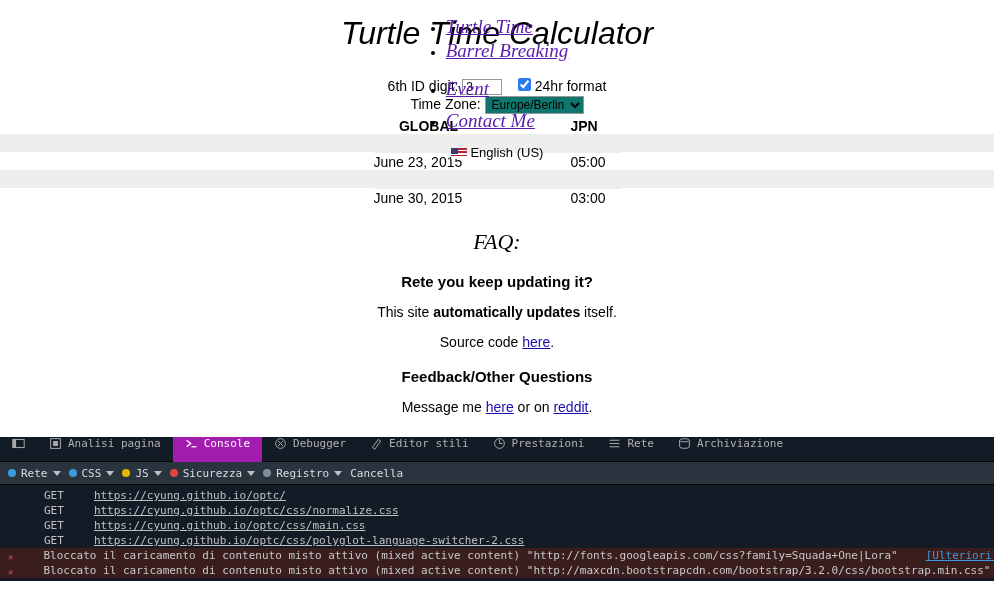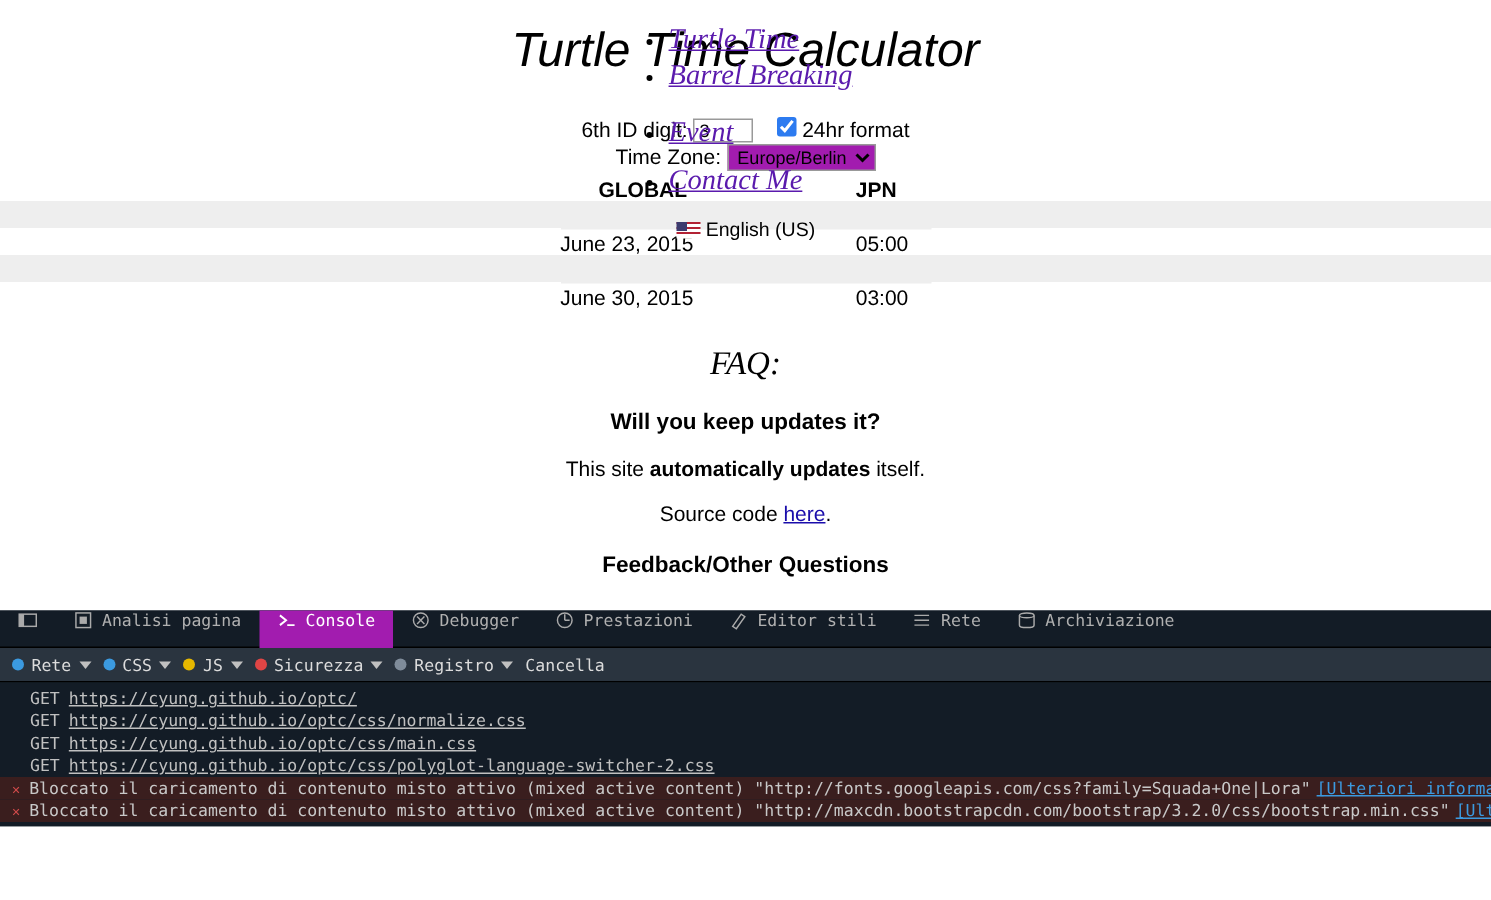--- a/index.html
+++ b/index.html
@@ -8,21 +8,21 @@
 .content { padding-top: 15px; text-align: center; }
 .title { font-family: Liberation Sans, sans-serif; font-style: italic; font-size: 32px; font-weight: 400; margin-bottom: 6px; }
 .nav-overlay { position: absolute; top: 14px; left: 0; width: 994px; text-align: center; }
 .nav-overlay ul { list-style: disc; display: inline-block; text-align: left; padding-left: 20px; }
 .nav-overlay li { margin: 2px 0; }
 .nav-link { color: #5a1aad; font-family: Georgia, serif; font-style: italic; font-size: 19px; }
 .controls { margin-top: 26px; }
 .line { margin: 1px 0; }
 .num-input { width: 40px; height: 16px; border: 1px solid #999; font-size: 12px; padding: 0 3px; background: #fff; }
 .chk { accent-color: #2d7bf0; }
-.tz-select { border: 1px solid #999; font-size: 12px; background: #a21caf; padding: 0 2px; }
+.tz-select { border: 1px solid #999; font-size: 12px; background: #0f766e; padding: 0 2px; }
 .sched { margin-top: 2px; display: inline-block; }
 .sched-row { display: flex; justify-content: center; gap: 87px; font-size: 14px; line-height: 18px; }
 .sched-row.gray { background: #eee; }
 .sched-row .d { width: 110px; text-align: left; }
 .sched-row .t { width: 50px; text-align: left; }
 .hdr { font-weight: bold; }
 .flag { display: inline-block; width: 16px; height: 11px; background: linear-gradient(to bottom, #b22234 0%, #b22234 15%, #fff 15%, #fff 30%, #b22234 30%, #b22234 45%, #fff 45%, #fff 60%, #b22234 60%, #b22234 75%, #fff 75%, #fff 100%); position: relative; vertical-align: middle; }
 .flag::before { content: ""; position: absolute; top: 0; left: 0; width: 7px; height: 6px; background: #3c3b6e; }
 .lang-sel { font-size: 13px; }
 .faq-title { font-family: Georgia, serif; font-style: italic; font-size: 22px; margin-top: 22px; }
@@ -40,21 +40,21 @@
 .dt-ico { width: 13px; height: 13px; display: inline-block; }
 .dt-subbar { display: flex; align-items: center; height: 23px; background: #2a343f; padding: 0 8px; gap: 8px; color: #dcdcdc; font-size: 11px; border-bottom: 1px solid #000; }
 .sub-item { display: flex; align-items: center; gap: 5px; }
 .dot { width: 8px; height: 8px; border-radius: 50%; display: inline-block; }
 .dot.blue { background: #3b9ae0; }
 .dot.yellow { background: #e6b800; }
 .dot.red { background: #e04545; }
 .dot.gray { background: #7f8c9a; }
 .tri { display: inline-block; width: 0; height: 0; border-left: 4px solid transparent; border-right: 4px solid transparent; border-top: 5px solid #c0c0c0; }
 .dt-lines { background: #131c26; padding: 3px 0; }
-.dt-line { display: flex; align-items: flex-end; padding: 1px 8px; white-space: nowrap; }
+.dt-line { display: flex; align-items: flex-end; padding: 1px 8px; white-space: nowrap; gap: 24px; }
 .dt-line.err { background: #3a1e1e; }
 .get { color: #c0c0c0; margin-right: 6px; }
 .url-u { color: #c0c0c0; text-decoration: underline; }
 .msg { color: #c8c8c8; }
 .more-link { color: #3b9ae0; text-decoration: underline; margin-left: 4px; }
 .x-icon { color: #d24b4b; margin-right: 6px; font-size: 9px; }
 .spacer { width: 12px; }
 
 svg { display: inline-block; vertical-align: middle; }
 </style>
@@ -102,30 +102,33 @@
         <span class="t">17:00</span>
       </div>
       <div class="sched-row">
         <span class="d">June 30, 2015</span>
         <span class="t">03:00</span>
       </div>
     </div>
 
     <div class="faq-title">FAQ:</div>
 
-    <div class="q">Will you keep updates it?</div>
+    <div class="q">Rete you keep updating it?</div>
     <div class="a">
       <span>This site </span><span class="bold-inline">automatically updates</span><span> itself.</span>
     </div>
 
     <div class="a">
       <span>Source code </span><a href="#" class="link">here</a><span>.</span>
     </div>
 
     <div class="q">Feedback/Other Questions</div>
+    <div class="a">
+      <span>Message me </span><a href="#" class="link">here</a><span> or on </span><a href="#" class="link">reddit</a><span>.</span>
+    </div>
     <div style="height:22px;"></div>
   </div>
 
   <div class="nav-overlay">
     <ul>
       <li><a href="#" class="nav-link">Turtle Time</a></li>
       <li><a href="#" class="nav-link">Barrel Breaking</a></li>
       <li style="margin-top:16px;"><a href="#" class="nav-link">Event</a></li>
       <li style="margin-top:10px;"><a href="#" class="nav-link">Contact Me</a></li>
     </ul>
@@ -161,31 +164,31 @@
     <div class="dt-tab">
       <svg class="dt-ico" viewBox="0 0 16 16">
           <circle cx="8" cy="8" r="6" fill="none" stroke="#aaa" stroke-width="1.2"></circle>
           <line x1="5" y1="5" x2="11" y2="11" stroke="#aaa" stroke-width="1.2"></line>
           <line x1="11" y1="5" x2="5" y2="11" stroke="#aaa" stroke-width="1.2"></line>
         </svg>
       <span>Debugger</span>
     </div>
     <div class="dt-tab">
       <svg class="dt-ico" viewBox="0 0 16 16">
+          <path d="M3 13 L10 3 L13 5 L6 15 Z" fill="none" stroke="#aaa" stroke-width="1.2"></path>
+        </svg>
+      <span>Editor stili</span>
+    </div>
+    <div class="dt-tab">
+      <svg class="dt-ico" viewBox="0 0 16 16">
           <circle cx="8" cy="8" r="6" fill="none" stroke="#aaa" stroke-width="1.2"></circle>
           <line x1="8" y1="8" x2="8" y2="3" stroke="#aaa" stroke-width="1.2"></line>
           <line x1="8" y1="8" x2="12" y2="8" stroke="#aaa" stroke-width="1.2"></line>
         </svg>
       <span>Prestazioni</span>
-    </div>
-    <div class="dt-tab">
-      <svg class="dt-ico" viewBox="0 0 16 16">
-          <path d="M3 13 L10 3 L13 5 L6 15 Z" fill="none" stroke="#aaa" stroke-width="1.2"></path>
-        </svg>
-      <span>Editor stili</span>
     </div>
     <div class="dt-tab">
       <svg class="dt-ico" viewBox="0 0 16 16">
           <line x1="2" y1="4" x2="14" y2="4" stroke="#aaa" stroke-width="1.2"></line>
           <line x1="2" y1="8" x2="14" y2="8" stroke="#aaa" stroke-width="1.2"></line>
           <line x1="2" y1="12" x2="14" y2="12" stroke="#aaa" stroke-width="1.2"></line>
         </svg>
       <span>Rete</span>
     </div>
     <div class="dt-tab">

